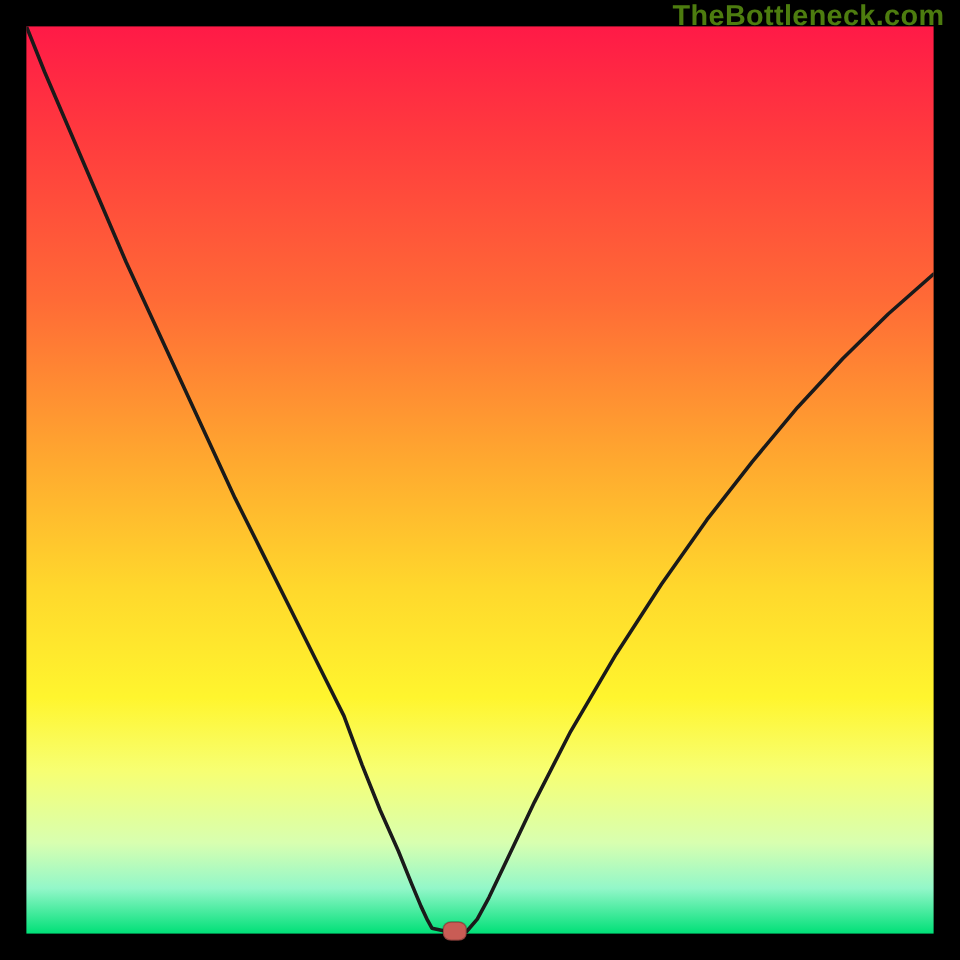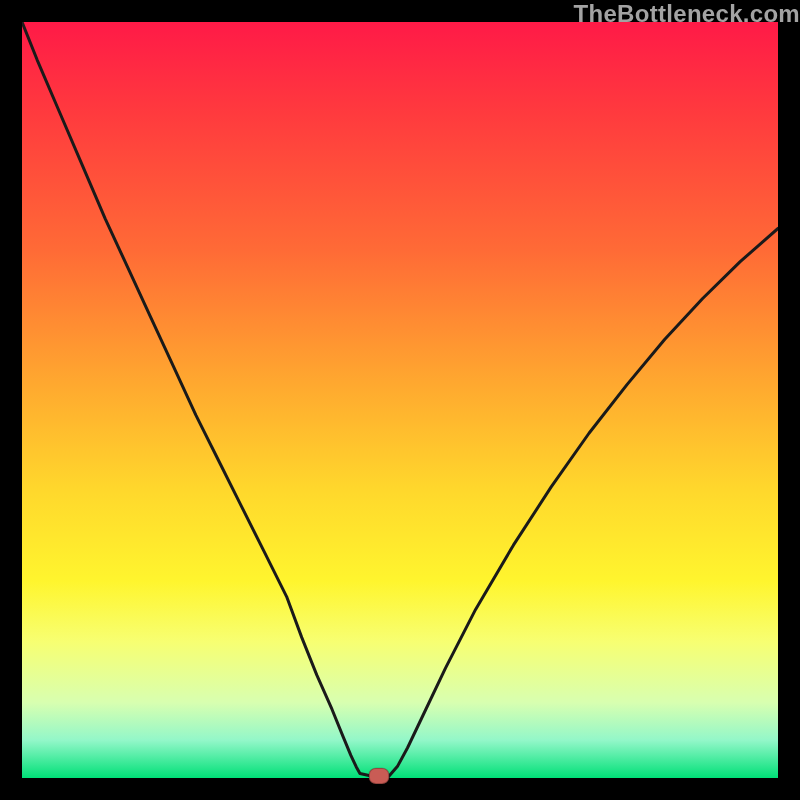--- a/index.html
+++ b/index.html
@@ -26,25 +26,25 @@
       #fff52e 74%,
       #f7ff72 82%,
       #d8ffb0 90%,
       #93f7c9 95%,
       #00e077 100%
     );
   }
   .watermark {
     position: absolute;
     top: 0px;
-    right: 0;
+    right: 13px;
     font-family: Arial, Helvetica, sans-serif;
     font-size: 24px;
     font-weight: 600;
-    color: #a3a3a3;
+    color: #4d7c0f;
     letter-spacing: 0.3px;
   }
   .curve {
     position: absolute;
     left: 0;
     top: 0;
     width: 756px;
     height: 756px;
     pointer-events: none;
   }

